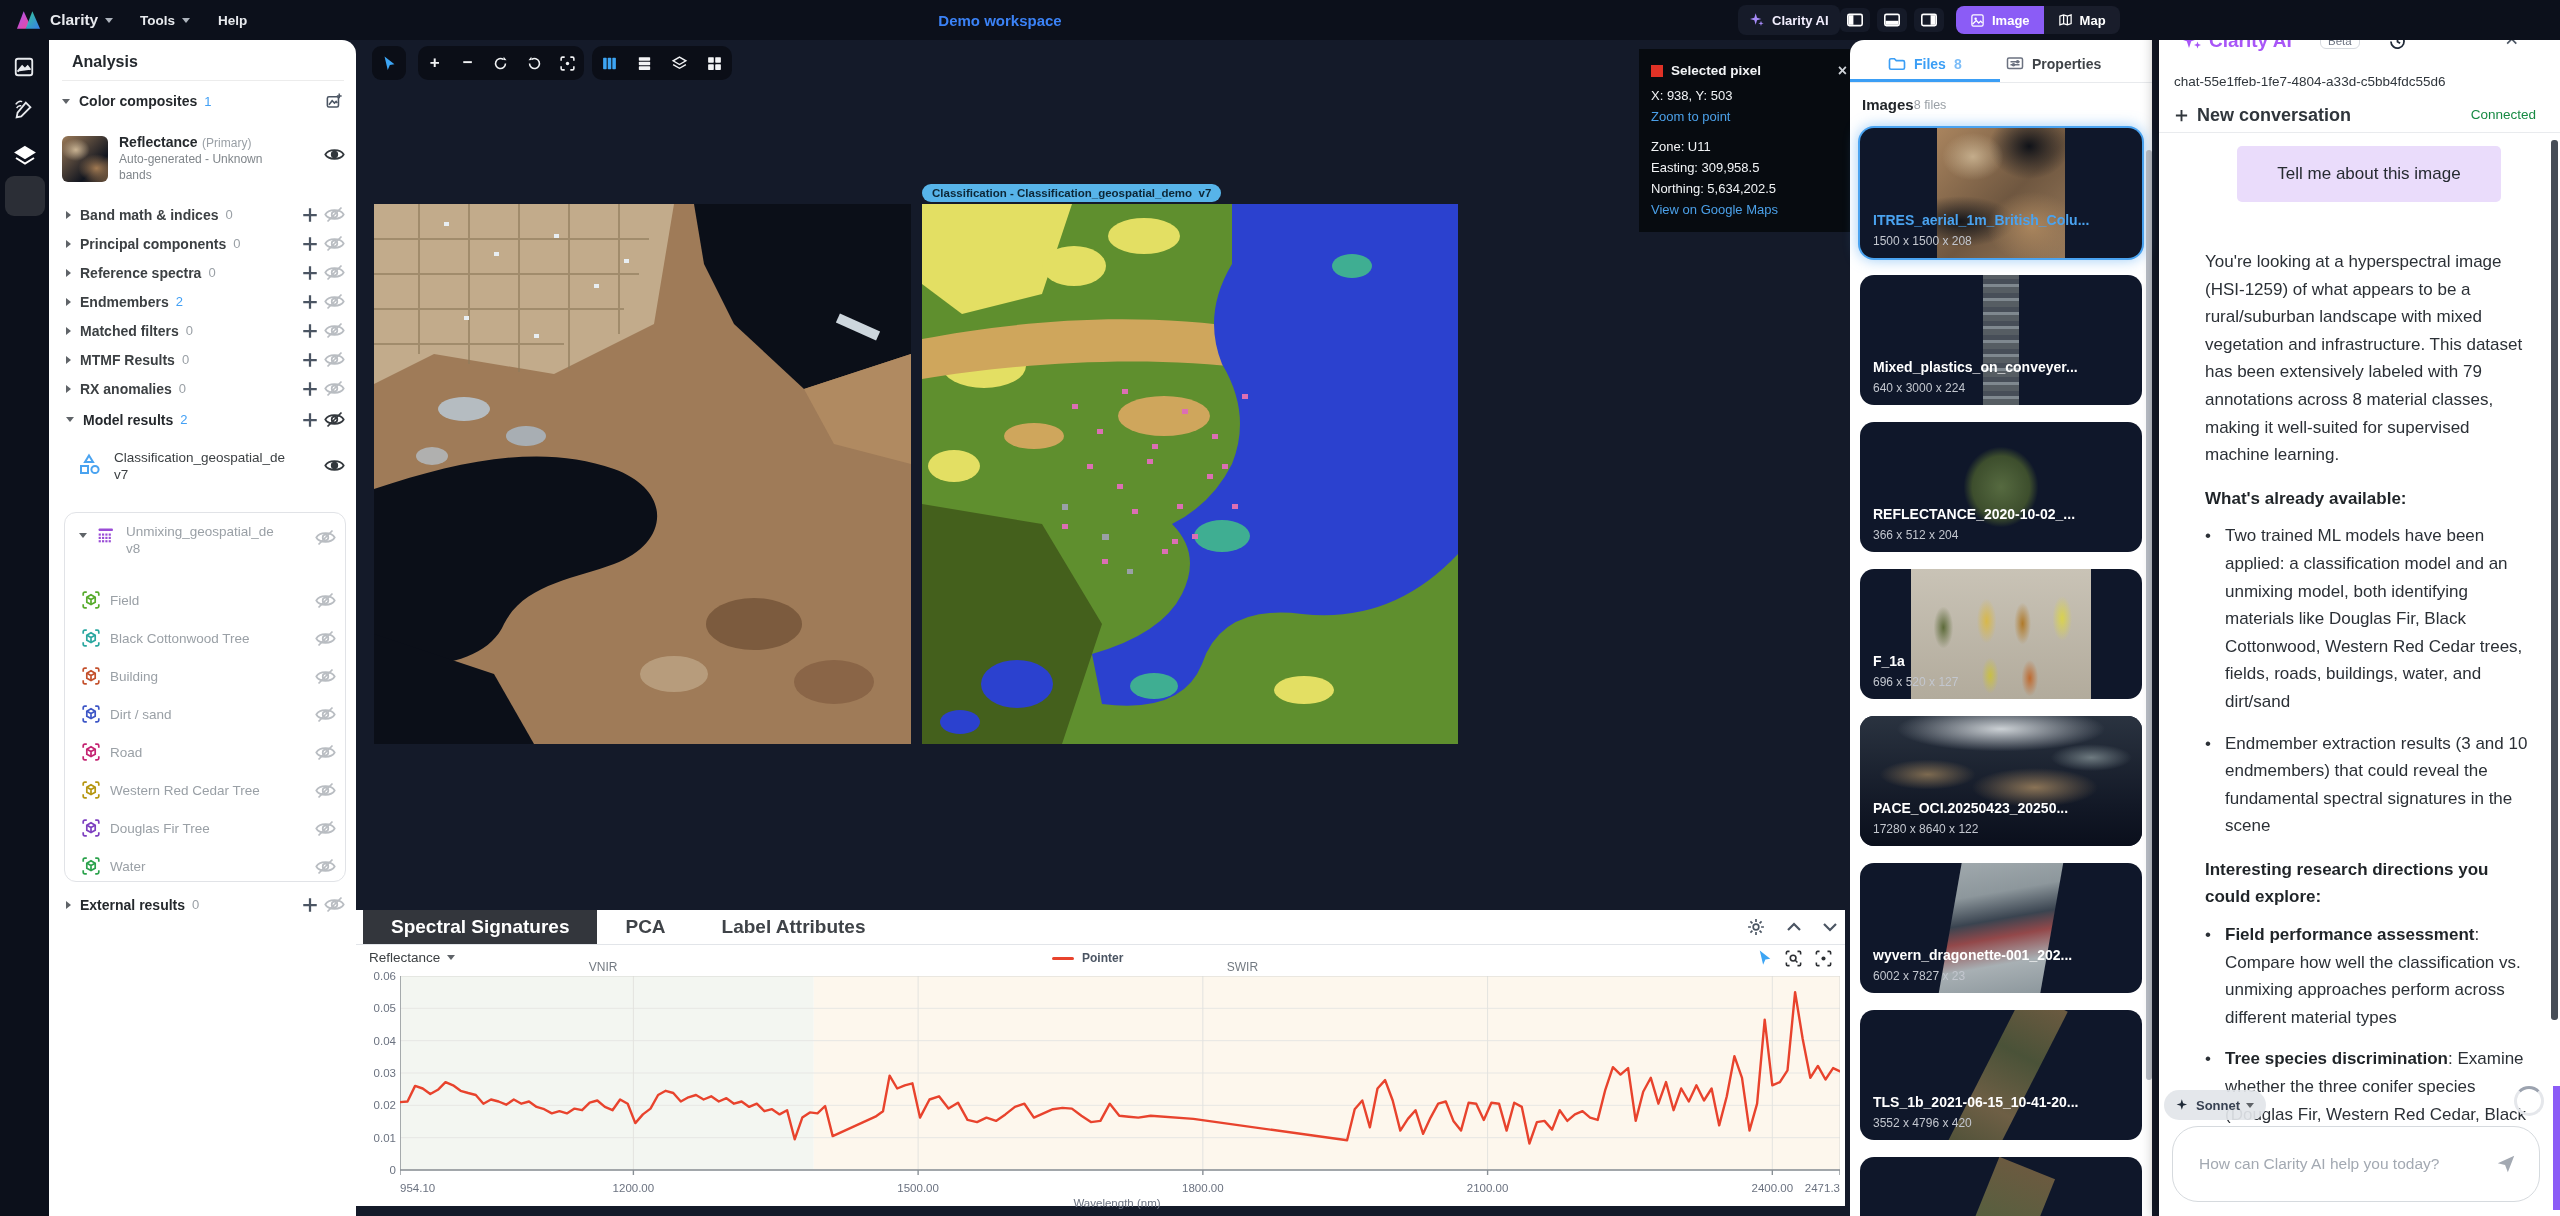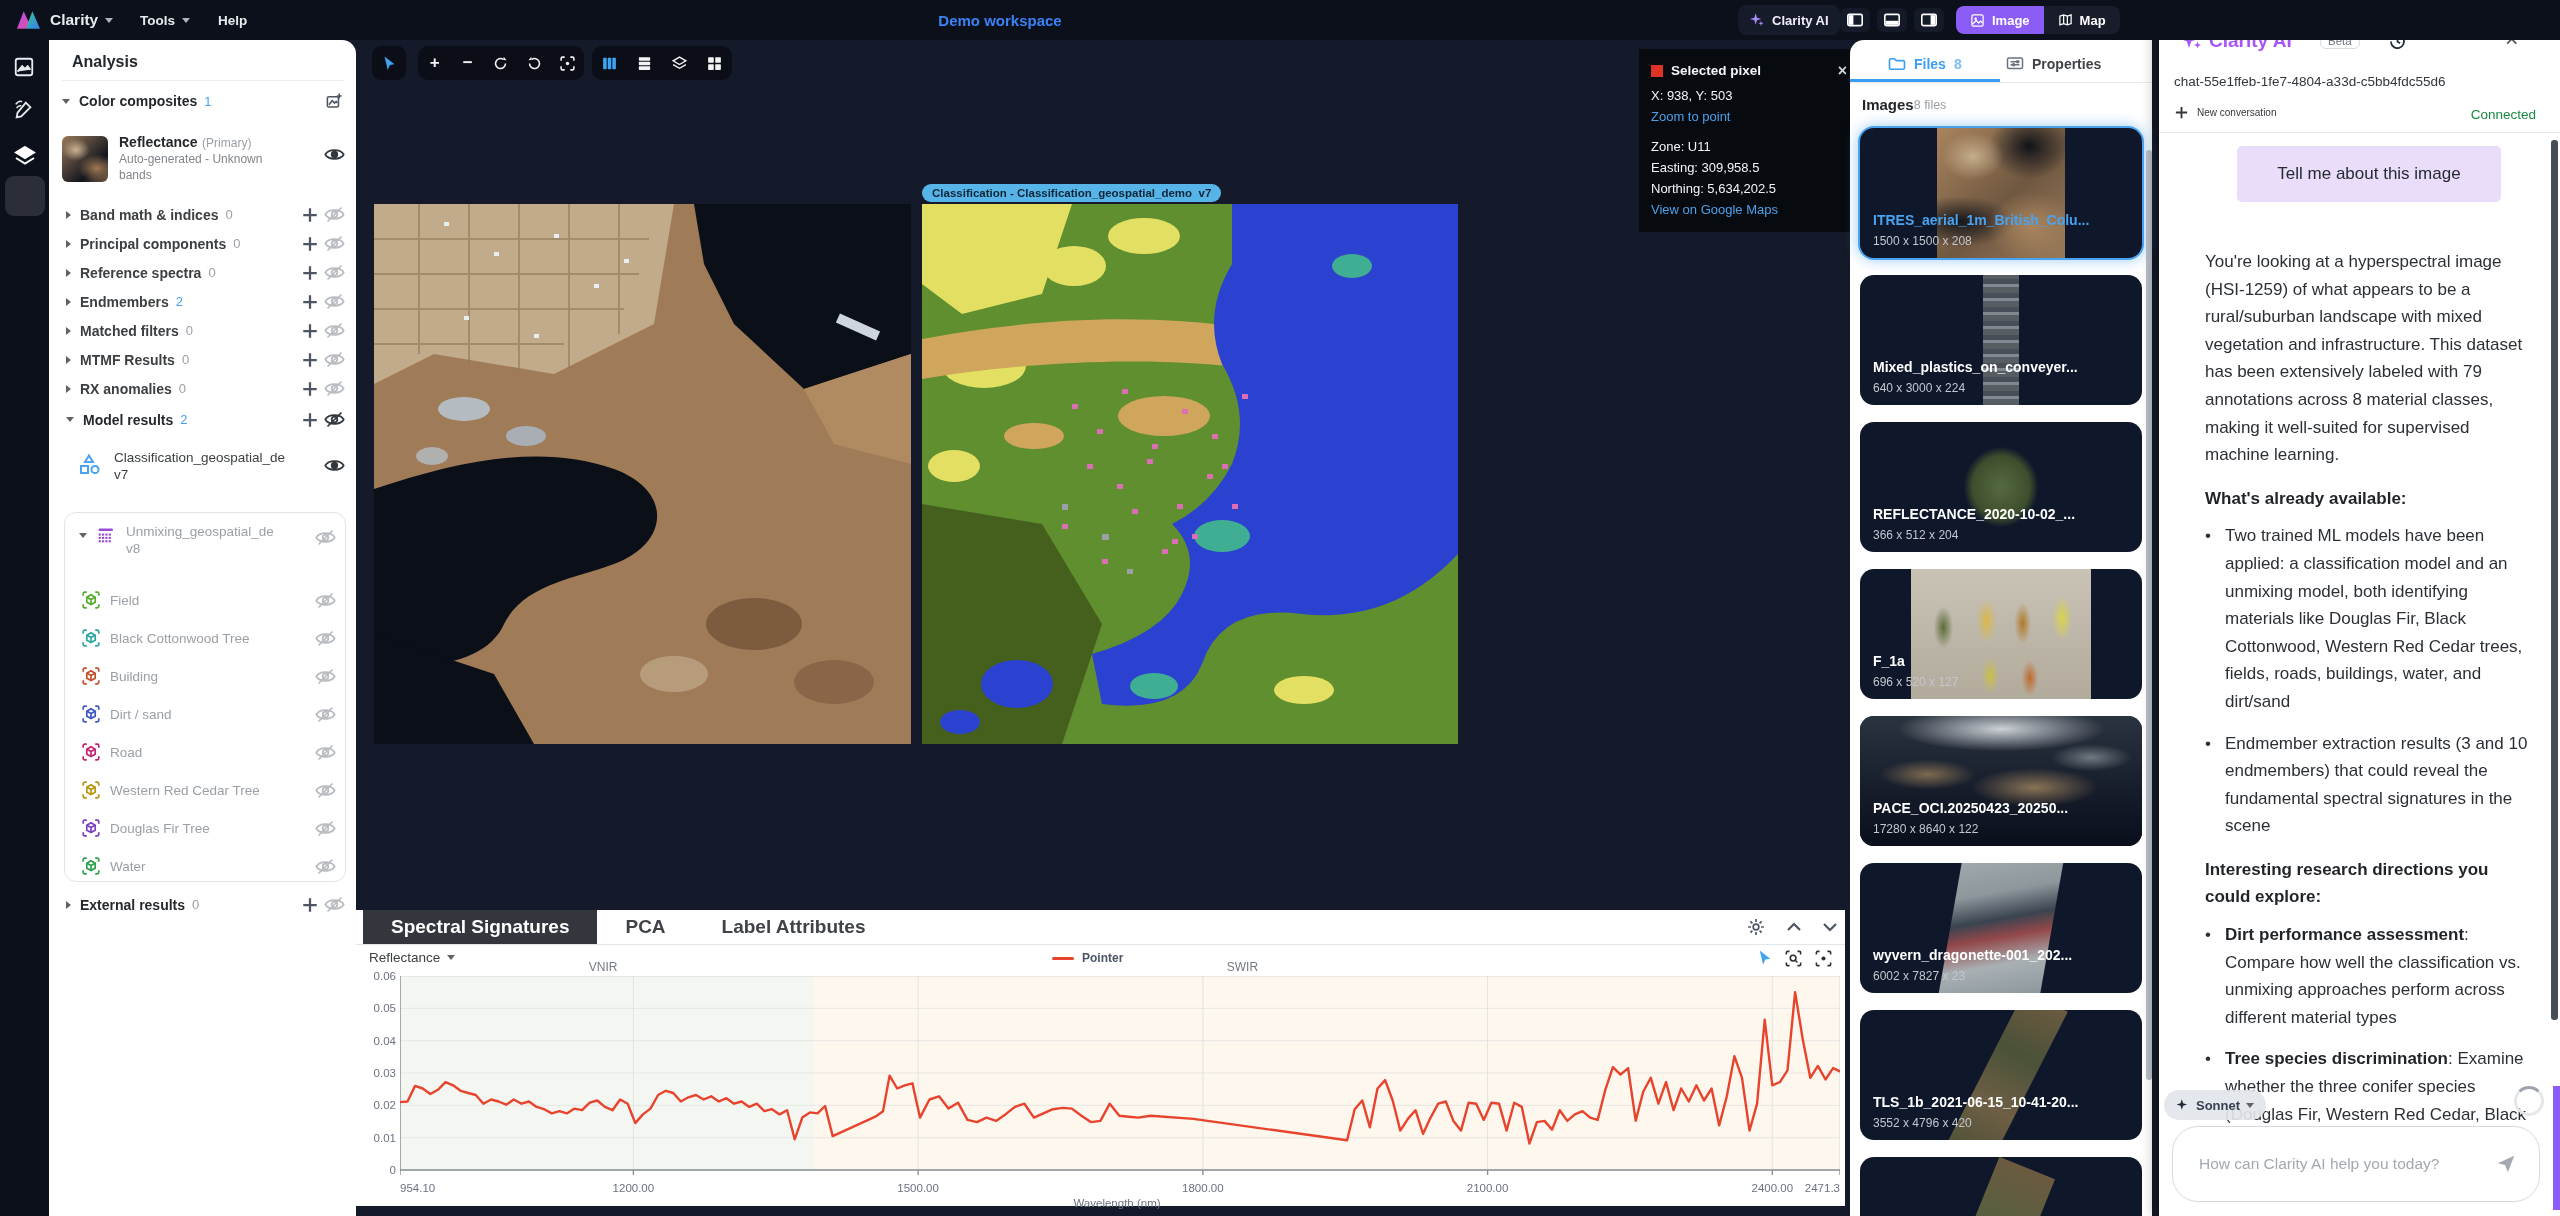--- a/index.html
+++ b/index.html
@@ -77,21 +77,21 @@
   .t-globe{width:100%;height:100%;background:radial-gradient(130px 28px at 50% 10%,#ccd1d5,transparent 80%),radial-gradient(64px 20px at 24% 45%,#7d6a50,transparent 75%),radial-gradient(84px 26px at 62% 55%,#8a7356,transparent 75%),radial-gradient(54px 18px at 82% 32%,#6e7a80,transparent 75%),linear-gradient(180deg,#2a3340 0%,#121826 70%,#0a0f1c 100%);}
   .t-swath{width:100px;height:156px;align-self:center;transform:rotate(10deg);background:linear-gradient(160deg,#aab2b6 0%,#8d979c 30%,#3a4450 45%,#93484a 55%,#a8b0b4 70%,#7e8a90 100%);}
   .t-strip{width:48px;height:200px;margin-top:-20px;transform:rotate(27deg);background:linear-gradient(180deg,#6b5a40,#4a5238 30%,#6e5f45 60%,#3f4a32 100%);}
   .t-strip2{width:60px;height:140px;margin-top:6px;transform:rotate(22deg);background:linear-gradient(180deg,#6b5a40,#55603f 50%,#5e5342 100%);}
   .fscroll{position:absolute;left:2146px;top:150px;width:6px;height:930px;background:#b9bec6;border-radius:3px;z-index:33;}
   
   .cpanel{left:2159px;top:16px;width:401px;height:1200px;background:#fff;border-radius:18px 0 0 0;box-shadow:-4px 0 14px rgba(0,0,0,.35);z-index:34;}
   .c-title{position:absolute;left:50px;top:14px;font-size:19px;font-weight:700;color:#a855f7;}
   .beta{position:absolute;left:161px;top:17px;font-size:11.5px;color:#6b7280;border:1px solid #d7dadf;border-radius:6px;padding:1px 7px;}
   .c-id{position:absolute;left:15px;top:58px;font-size:13.5px;color:#30363c;}
-  .c-new{position:absolute;left:15px;top:89px;display:flex;align-items:center;gap:8px;font-size:10px;color:#30363c;}
+  .c-new{position:absolute;left:15px;top:89px;display:flex;align-items:center;gap:8px;font-size:18px;color:#30363c;font-weight:bold;}
   .c-conn{position:absolute;right:24px;top:91px;font-size:13.5px;color:#178a43;}
   .c-div{position:absolute;left:0;top:116px;width:100%;height:1px;background:#e9ebee;}
   .chat-msgs{position:absolute;left:2159px;top:133px;width:394px;height:1078px;overflow:hidden;z-index:35;}
   .bubble{position:absolute;left:78px;top:13px;width:264px;height:56px;background:#eadcfb;border-radius:5px;display:flex;align-items:center;justify-content:center;font-size:17px;color:#262b31;}
   .ai{position:absolute;left:46px;top:115px;width:332px;font-size:17px;line-height:27.6px;color:#2b3036;}
   .ai h4{margin:16px 0 10px;font-size:17px;color:#1f2428;}
   .bullet{display:flex;gap:10px;margin:0 0 14px;}
   .bullet .dot{width:10px;flex:none;}
   .ai b{color:#1f2428;}
   .sonnet{position:absolute;left:2164px;top:1090px;height:30px;border-radius:16px;background:rgba(226,229,233,.92);display:flex;align-items:center;gap:6px;padding:0 12px;font-size:13px;font-weight:600;color:#374151;z-index:37;}
@@ -955,21 +955,21 @@
           </div>
           <div class="bullet">
             <span class="dot">•</span>
             <span class="btext"><span class="bplain">Endmember extraction results (3 and 10 endmembers) that could reveal the fundamental spectral signatures in the scene</span></span>
           </div>
         </div>
       <h4>Interesting research directions you could explore:</h4>
       <div id="bullets2">
           <div class="bullet">
             <span class="dot">•</span>
-            <span class="btext"><b>Dirt performance assessment</b><span class="bplain">: Compare how well the classification vs. unmixing approaches perform across different material types</span></span>
+            <span class="btext"><b>Field performance assessment</b><span class="bplain">: Compare how well the classification vs. unmixing approaches perform across different material types</span></span>
           </div>
           <div class="bullet">
             <span class="dot">•</span>
             <span class="btext"><b>Tree species discrimination</b><span class="bplain">: Examine whether the three conifer species (Douglas Fir, Western Red Cedar, Black Cottonwood) have</span></span>
           </div>
         </div>
     </div>
   </div>
   <div class="sonnet">
     <svg width="14" height="14" viewBox="0 0 24 24">

